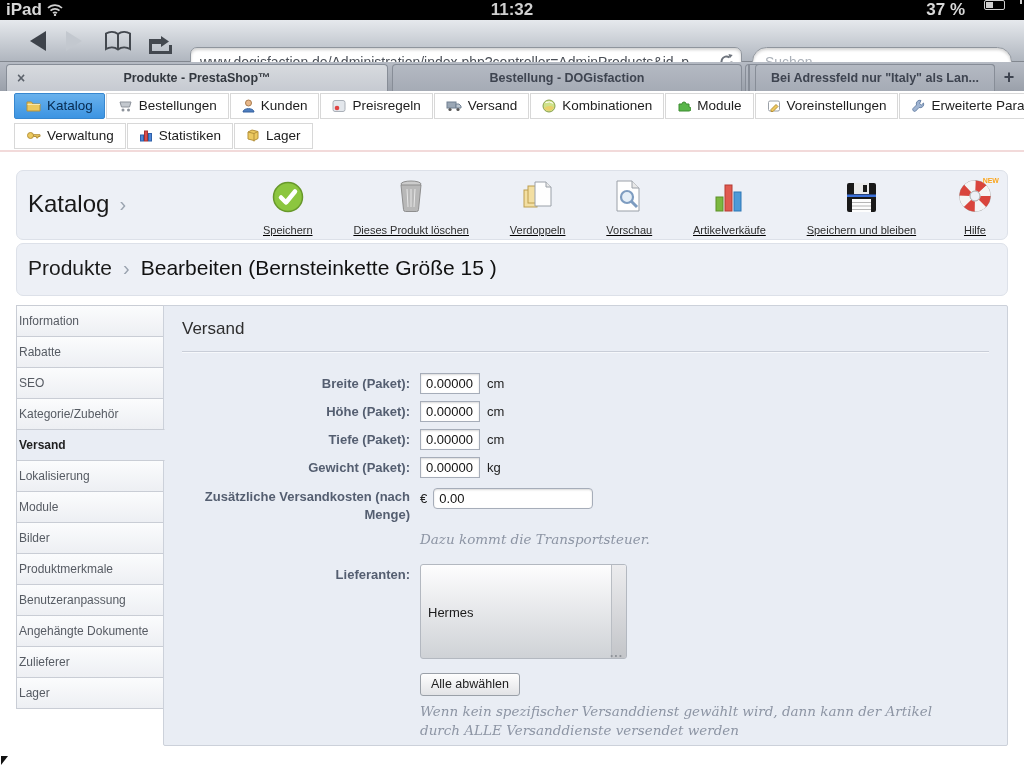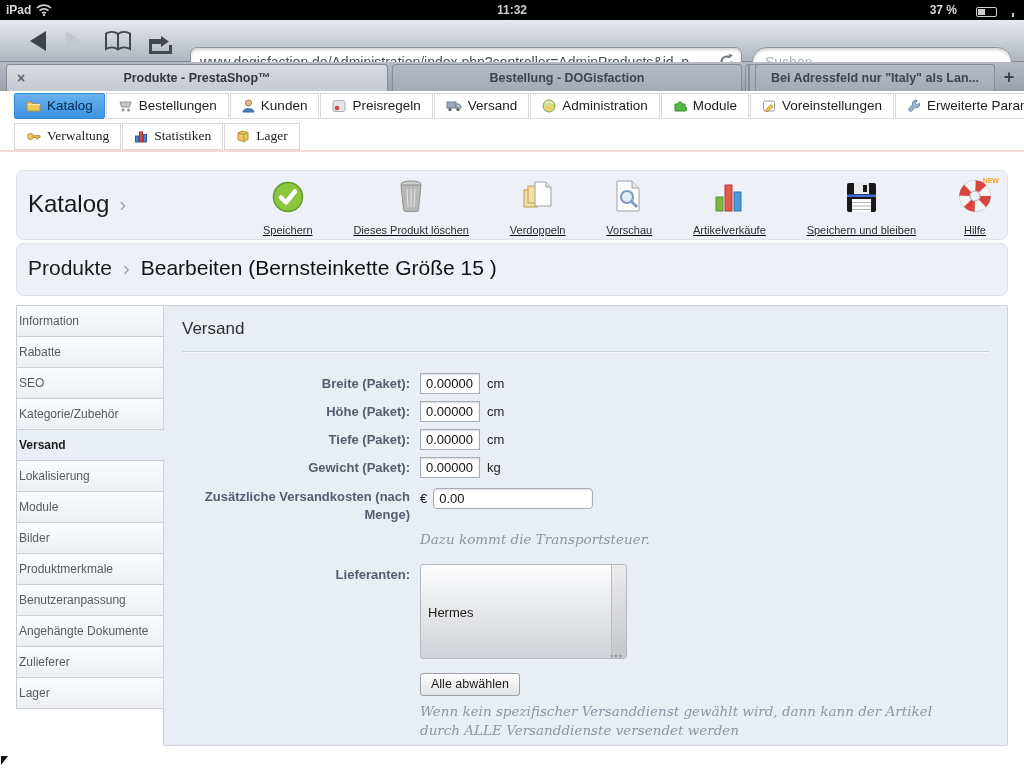--- a/index.html
+++ b/index.html
@@ -1,23 +1,23 @@
 <!DOCTYPE html>
 <html><head>
 <meta charset="utf-8">
 <style>
   * { margin:0; padding:0; box-sizing:border-box; }
   html,body { width:1024px; height:768px; background:#fff; font-family:"Liberation Sans", sans-serif; overflow:hidden; }
   .stage { position:relative; width:1024px; height:768px; background:#fff; }
 
   
-  .status-bar { position:absolute; top:0; left:0; width:1024px; height:20px; background:#000; color:#d8d8d8; font-size:12px; font-weight:bold; display:flex; align-items:center; }
+  .status-bar { position:absolute; top:0; left:0; width:1024px; height:20px; background:#000; color:#d8d8d8; font-size:17px; font-weight:bold; display:flex; align-items:center; }
   .sb-left { position:absolute; left:6px; display:flex; align-items:center; gap:5px; }
   .sb-time { position:absolute; left:0; right:0; text-align:center; color:#cfcfcf; }
-  .sb-right { position:absolute; right:10px; display:flex; align-items:flex-end; gap:19px; }
+  .sb-right { position:absolute; right:2px; display:flex; align-items:flex-start; gap:19px; }
   .battery-body { width:21px; height:10px; border:1px solid #cfcfcf; border-radius:2px; position:relative; }
   .battery-fill { position:absolute; left:1px; top:1px; bottom:1px; width:36%; background:#cfcfcf; }
   .battery-tip { width:2px; height:4px; background:#cfcfcf; margin-left:-4px; }
 
   
   .safari-bar { position:absolute; top:20px; left:0; width:1024px; height:42px; background:linear-gradient(#e6e9ed,#b0b6bf); border-bottom:1px solid #82878f; }
   .nav-btn { position:absolute; top:11px; width:0; height:0; cursor:default; }
   .back-tri { left:30px; border-top:10px solid transparent; border-bottom:10px solid transparent; border-right:16px solid #3e434b; }
   .fwd-tri { left:66px; border-top:10px solid transparent; border-bottom:10px solid transparent; border-left:16px solid #c3c8cf; }
   .chrome-icon { position:absolute; top:10px; }
@@ -31,21 +31,21 @@
   
   .tab-bar { position:absolute; top:62px; left:0; width:1024px; height:29px; background:linear-gradient(#b6bbc4,#9aa0aa); }
   .stab { position:absolute; top:2px; height:27px; display:flex; align-items:center; justify-content:center; font-size:12.5px; font-weight:bold; color:#3e4450; border:1px solid #878d97; border-bottom:none; border-radius:4px 4px 0 0; background:linear-gradient(#b4b9c2,#a5abb5); cursor:default; }
   .stab.active { background:linear-gradient(#d7dade,#c6cad1); color:#33383f; z-index:2; }
   .stab-close { position:absolute; left:10px; font-size:14px; color:#5c626b; font-weight:bold; }
   .newtab-btn { position:absolute; right:2px; top:2px; width:26px; height:27px; display:flex; align-items:center; justify-content:center; font-size:18px; font-weight:bold; color:#3e4450; }
 
   
   .admin-menu { position:absolute; top:91px; left:0; width:1024px; height:61px; background:#fff; border-bottom:2px solid #f2dada; }
   .menu-row { position:absolute; left:14px; display:flex; }
-  .menu-row.r1 { top:2px; } .menu-row.r2 { top:32px;font-family:Liberation Serif, serif; }
+  .menu-row.r1 { top:2px; } .menu-row.r2 { top:32px; }
   .menu-item { display:flex; align-items:center; gap:6px; padding:4px 11px 5px; border:1px solid #d8d8d8; background:#fff; margin-right:1px; font-size:13.5px; color:#1d1d1d; cursor:default; white-space:nowrap; }
   .menu-item.active { background:linear-gradient(#69b1ec,#3c94e2); border-color:#3787cf; color:#06294e; border-radius:2px; }
 
   
   .panel-box { position:absolute; left:16px; width:992px; background:#edf0f6; border:1px solid #dde1e9; border-radius:7px; }
   .hdr { top:170px; height:70px; }
   .hdr-title { position:absolute; left:11px; top:19px; font-size:24px; color:#191919; display:flex; align-items:center; gap:10px; }
   .crumb-sep { color:#9aa3af; font-size:20px; }
   .hdr-toolbar { position:absolute; left:246px; right:14px; top:7px; display:flex; justify-content:space-between; }
   .tb-item { display:flex; flex-direction:column; align-items:center; gap:10px; cursor:default;text-decoration:underline; }
@@ -192,21 +192,21 @@
             <circle cx="12" cy="10.5" r="1.6" fill="#555"></circle>
           </svg>
         <span>Versand</span>
       </div>
       <div class="menu-item">
         <svg width="14" height="14" viewBox="0 0 14 14">
             <circle cx="7" cy="7" r="6" fill="#cfe28a" stroke="#88a04e"></circle>
             <path d="M2 9.5 a6 6 0 0 0 10 -1 c-3 -2 -7 -2 -10 1 Z" fill="#e9d06a"></path>
             <path d="M3.5 3.5 a6 4 0 0 1 7.5 0.8" stroke="#ffffff" fill="none"></path>
           </svg>
-        <span>Administration</span>
+        <span>Kombinationen</span>
       </div>
       <div class="menu-item">
         <svg width="14" height="14" viewBox="0 0 14 14">
             <path d="M2 5 h3 a2 2 0 1 1 4 0 h3 v3 a2 2 0 1 1 0 4 h-10 Z" fill="#59b64a" stroke="#3c8c30"></path>
           </svg>
         <span>Module</span>
       </div>
       <div class="menu-item">
         <svg width="14" height="14" viewBox="0 0 14 14">
             <rect x="1.5" y="2" width="11" height="10" rx="1.5" fill="#fff" stroke="#9aa0a8"></rect>

